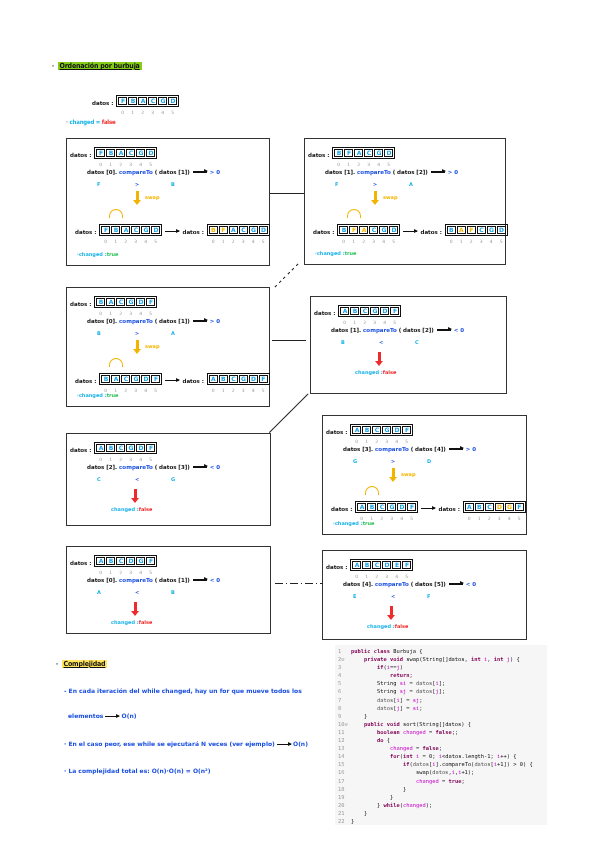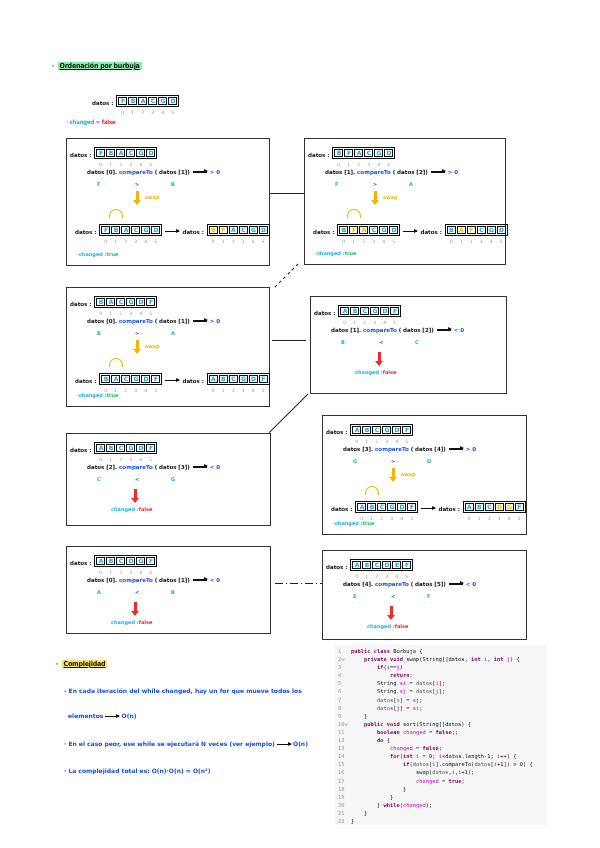--- a/index.html
+++ b/index.html
@@ -1,20 +1,20 @@
 <!DOCTYPE html>
 <html><head>
 <meta charset="utf-8">
 <style>
   * { box-sizing: border-box; margin: 0; padding: 0; }
   html, body { width: 600px; height: 848px; background: #ffffff; overflow: hidden; }
   body { position: relative; font-family: "DejaVu Sans", sans-serif; color: #111; }
   .abs { position: absolute; }
   .hw { font-family: "DejaVu Sans Condensed", "DejaVu Sans", sans-serif; font-weight: bold; font-size: 6px; letter-spacing: -0.2px; }
-  .title { background: #86efac; font-size: 7px; text-decoration: underline; padding: 0 2px; font-weight: bold; }
+  .title { background: #84cc16; font-size: 7px; text-decoration: underline; padding: 0 2px; font-weight: bold; }
   .title2 { background: #ffe45c; font-size: 7px; text-decoration: underline; padding: 0 2px; font-weight: bold; }
   .bullet::before { content: "·"; margin-right: 2px; color: #111; }
   .arr { display: inline-flex; border: 1.4px solid #111; padding: 1px; gap: 1px; vertical-align: middle; }
   .cell { width: 9px; height: 8px; border: 1px solid #111; font-size: 6px; line-height: 6px; text-align: center; font-weight: bold; color: #1aa3e8; }
   .cell.y { color: #f5b800; }
   .idx { display: flex; gap: 3.5px; font-size: 4.5px; color: #999; margin-left: 3px; margin-top: 1px; }
   .idx span { width: 6.5px; text-align: center; }
   .box { position: absolute; border: 1px solid #333; background: #fff; }
   .row { position: absolute; display: flex; align-items: center; gap: 3px; white-space: nowrap; }
   .lbl { font-size: 5.5px; font-weight: bold; color: #111; }

